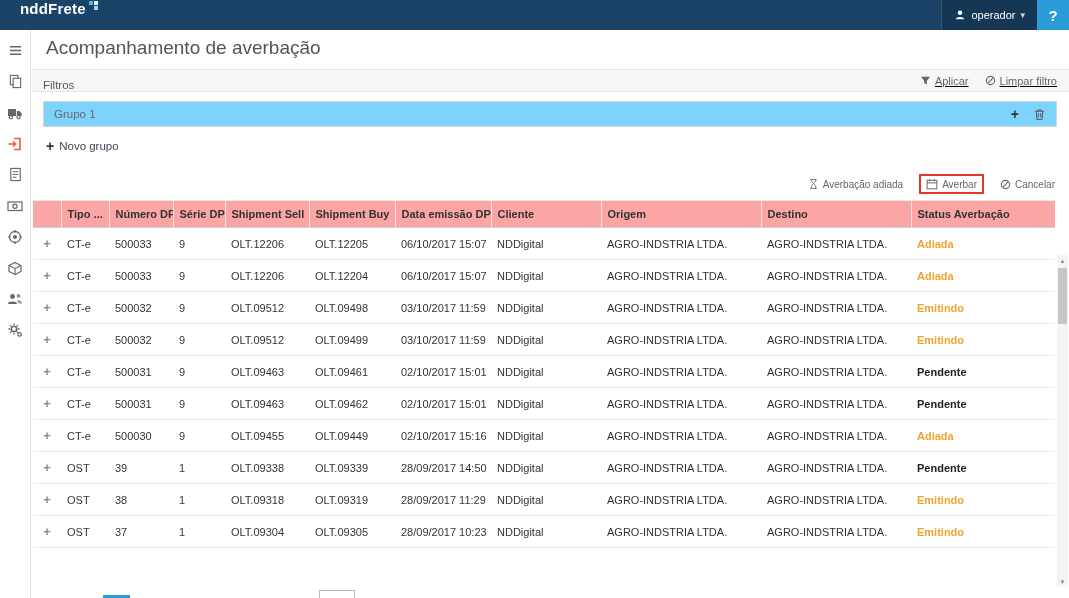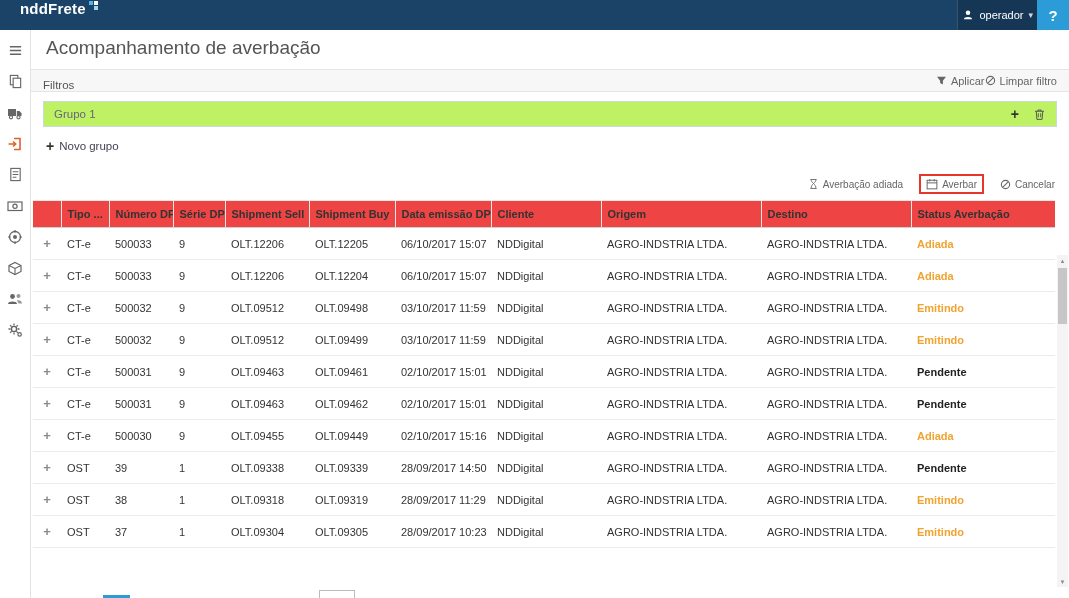--- a/index.html
+++ b/index.html
@@ -7,60 +7,60 @@
     font-family:"Liberation Sans", sans-serif; }
   :root{
     --topbar:#1b4368; --accent-blue:#2b9cd8; --warn:#f0a32e;
     --active-icon:#e0622d; --annotation:#e8352a;
   }
   
   .topbar{ height:30px; background:var(--topbar); display:flex; align-items:flex-start; color:#fff; }
   .brand{ display:flex; align-items:flex-start; gap:3px; margin-left:20px; font-size:15px; font-weight:bold; letter-spacing:.2px; }
   .brand svg{ margin-top:1px; }
   .topbar-right{ margin-left:auto; display:flex; align-items:stretch; height:100%; }
-  .userbox{ display:flex; align-items:center; gap:5px; padding:0 4px; font-size:11px;
+  .userbox{ display:flex; align-items:center; gap:5px; padding:0 12px; font-size:11px;
     background:rgba(0,0,0,.18); border-left:1px solid rgba(255,255,255,.15); cursor:pointer; }
   .userbox .chev{ font-size:9px; opacity:.8; }
   .helpbox{ width:32px; display:flex; align-items:center; justify-content:center;
     background:var(--accent-blue); font-weight:bold; font-size:15px; cursor:pointer; }
   
   .app{ display:flex; height:568px; }
   .sidebar{ width:31px; border-right:1px solid #e3e3e3; display:flex; flex-direction:column;
     align-items:center; padding-top:12px; gap:14px; background:#fff; }
   .sidebar .sicon{ width:17px; height:17px; display:flex; align-items:center; justify-content:center; cursor:pointer; }
   .main{ flex:1; position:relative; overflow:hidden; }
   
   .page-head{ padding:7px 0 0 15px; }
   .page-title{ font-size:19px; font-weight:400; color:#555; }
   .page-sub{ font-size:10.5px; color:#999; margin-top:3px; }
   
   .filters-bar{ margin-top:10px; height:23px; background:#f7f7f7;
     border-top:1px solid #e5e5e5; border-bottom:1px solid #e5e5e5;
     display:flex; align-items:center; padding:0 12px; }
   .filters-title{ font-size:11.5px; color:#555;margin-top:8px; }
-  .filters-actions{ margin-left:auto; display:flex; gap:0; }
+  .filters-actions{ margin-left:auto; display:flex; gap:16px;text-decoration:underline; }
   .link-btn{ display:flex; align-items:center; gap:4px; font-size:11px; color:#666; cursor:pointer; }
   
-  .group-panel{ margin:9px 12px 0 12px; height:26px; background:#bef264;
+  .group-panel{ margin:9px 12px 0 12px; height:26px; background:#7dd3fc;
     border:1px solid #ccd8e0; display:flex; align-items:center; padding:0 10px; }
   .group-label{ font-size:11.5px; color:#667; }
   .group-icons{ margin-left:auto; display:flex; gap:14px; align-items:center; }
   .plus-glyph{ font-size:14px; font-weight:bold; color:#333; line-height:1; cursor:pointer; }
   .new-group{ margin:12px 0 0 15px; display:flex; align-items:center; gap:5px;
     font-size:11.5px; color:#445; cursor:pointer; }
   
   .actions-row{ display:flex; justify-content:flex-end; align-items:center; gap:16px;
     margin:21px 14px 6px 0; }
   .action-btn{ display:flex; align-items:center; gap:4px; font-size:10px; color:#666; cursor:pointer; }
   .annotated{ border:2px solid var(--annotation); padding:2px 5px; }
   
   .table-wrap{ margin:0 14px 0 2px; }
   table{ width:100%; border-collapse:collapse; table-layout:fixed; font-size:11px; color:#333; }
   thead th{ height:27px; padding:0 6px; text-align:left; font-weight:bold; font-size:11px; color:#333;
-    background:#ef4444; border-top:1px solid #e8e8e8; border-bottom:1px solid #cfcfcf;
+    background:#fca5a5; border-top:1px solid #e8e8e8; border-bottom:1px solid #cfcfcf;
     border-right:1px solid #e8e8e8; overflow:hidden; white-space:nowrap; cursor:pointer; }
   thead th:last-child{ border-right:none; }
   tbody td{ height:32px; padding:0 6px; border-bottom:1px solid #ebebeb;
     overflow:hidden; white-space:nowrap; }
   .cell-expand{ text-align:center; }
   .cell-expand span{ color:#8a8a8a; font-weight:bold; font-size:13px; cursor:pointer; }
   td.status{ font-weight:bold; }
   .st-warn{ color:var(--warn); }
   .st-dark{ color:#222; }
   

